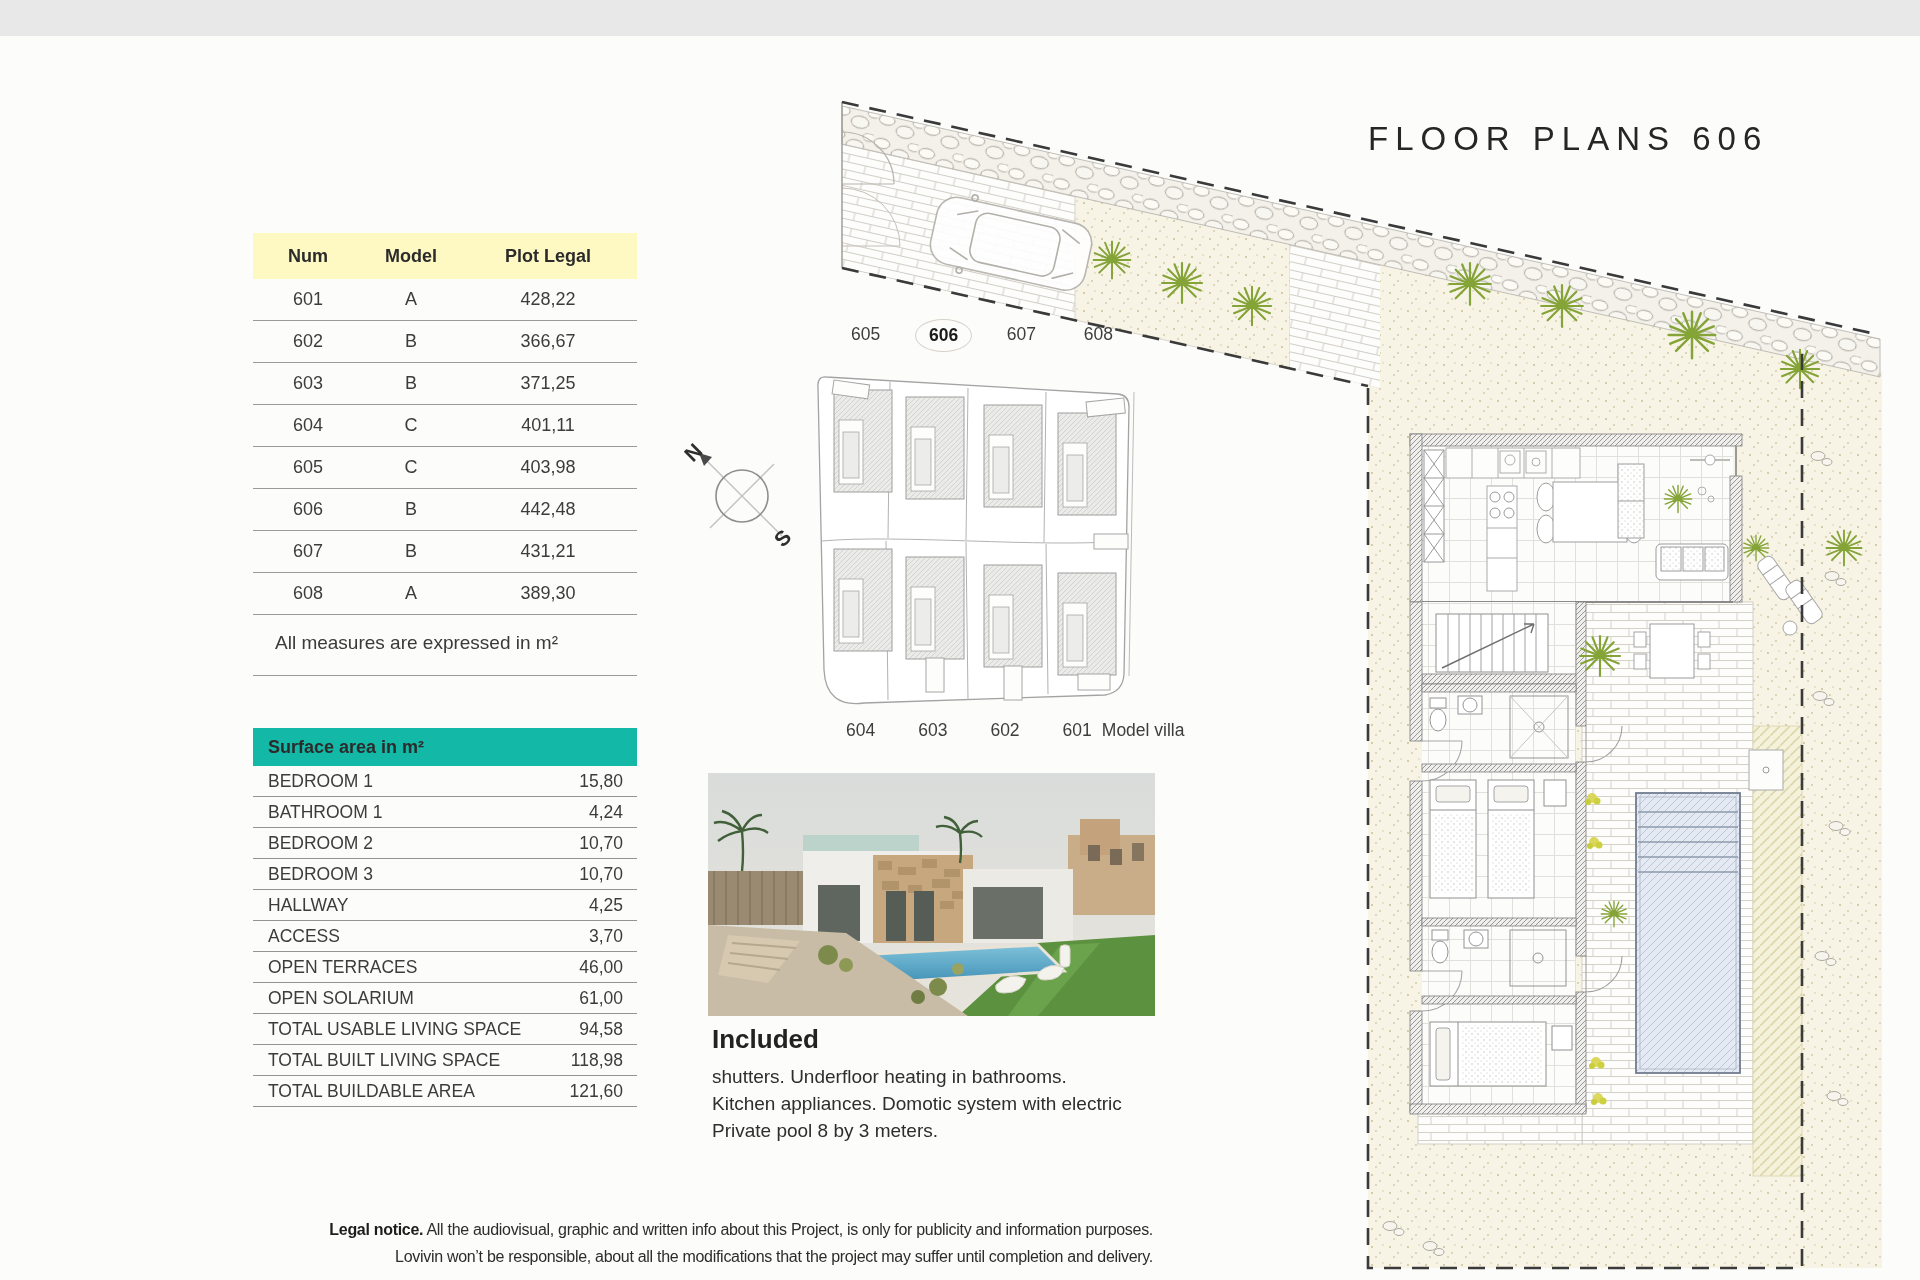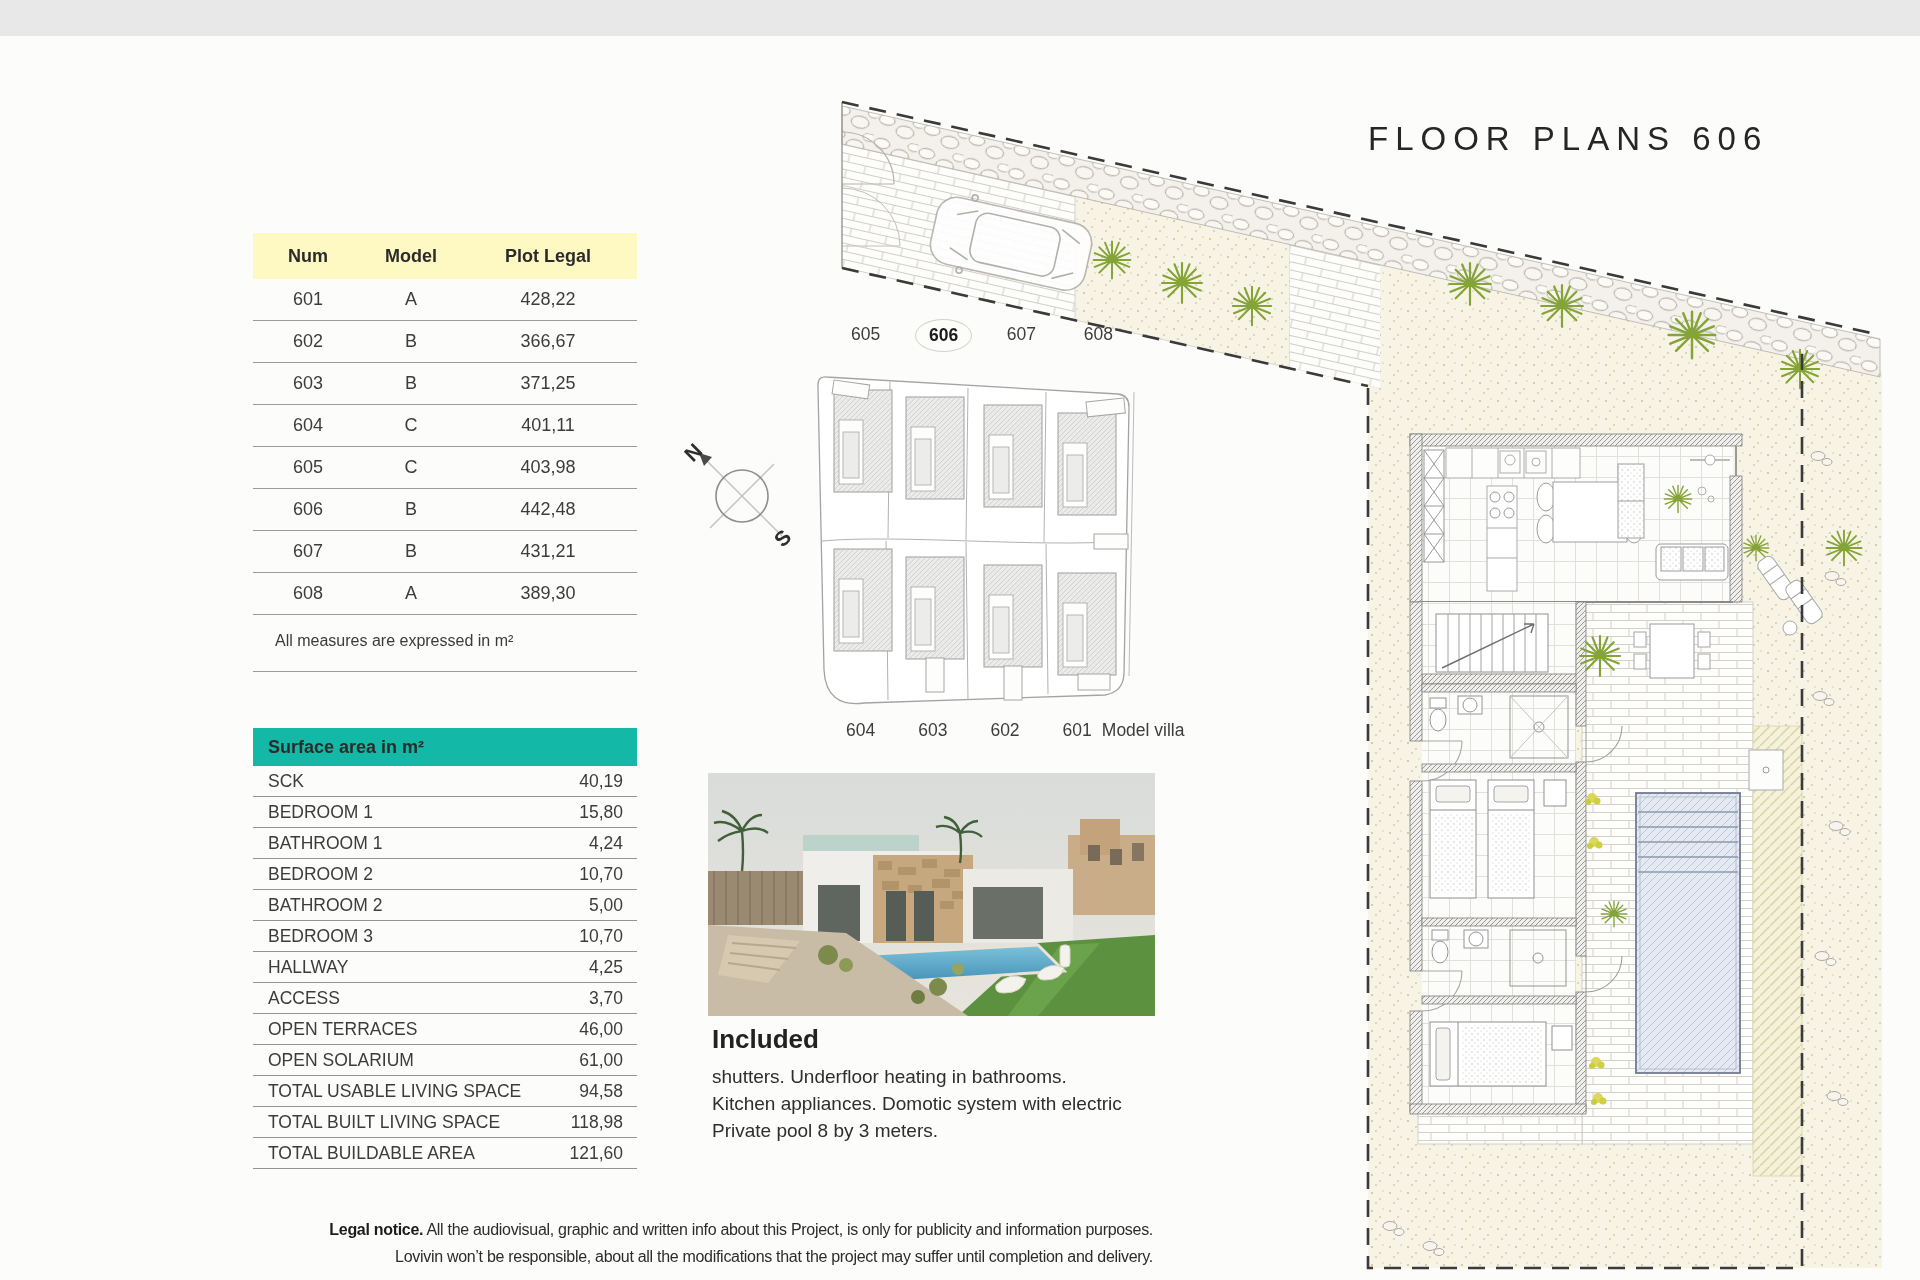--- a/index.html
+++ b/index.html
@@ -10,21 +10,21 @@
   
   .title{left:1368px;top:84px;font-size:33px;letter-spacing:7px;color:#262626;font-weight:400;}
 
   
   .plot-table{left:253px;top:197px;width:384px;}
   .pt-header{display:flex;height:46px;align-items:center;background:#fef9c3;font-weight:bold;color:#2b2b2b;font-size:18px;}
   .pt-row{display:flex;height:41px;align-items:center;border-bottom:1px solid #9d9a96;font-size:18px;color:#3c3c3c;}
   .pt-c0{width:110px;text-align:center;}
   .pt-c1{width:96px;text-align:center;}
   .pt-c2{width:178px;text-align:center;}
-  .pt-note{border-bottom:1px solid #9d9a96;padding:17px 0 21px 22px;font-size:16px;color:#3a3a3a;}
+  .pt-note{border-bottom:1px solid #9d9a96;padding:17px 0 21px 22px;font-size:19px;color:#3a3a3a;}
 
   
   .surface-table{left:253px;top:692px;width:384px;}
   .st-header{display:flex;align-items:center;height:38px;background:#14b8a6;font-weight:bold;font-size:18px;color:#2b2b2b;padding-left:15px;}
   .st-row{display:flex;justify-content:space-between;align-items:center;height:30px;border-bottom:1px solid #96938f;
           padding:0 14px 0 15px;font-size:17.5px;color:#3c3c3c;}
 
   
   .legal{left:253px;top:1180px;width:900px;font-size:16px;line-height:27px;color:#2c2c2c;letter-spacing:-0.3px;text-align:right;}
   .legal b{color:#1d1d1d;}
@@ -414,38 +414,30 @@
           <div class="pt-c2">389,30</div>
         </div>
       </div>
     <div class="pt-note">All measures are expressed in m²</div>
   </div>
 
   <div class="abs surface-table">
     <div class="st-header">Surface area in m²</div>
     <div>
         <div class="st-row">
-          <div class="st-label">SCK</div>
-          <div class="st-value">40,19</div>
-        </div>
-        <div class="st-row">
           <div class="st-label">BEDROOM 1</div>
           <div class="st-value">15,80</div>
         </div>
         <div class="st-row">
           <div class="st-label">BATHROOM 1</div>
           <div class="st-value">4,24</div>
         </div>
         <div class="st-row">
           <div class="st-label">BEDROOM 2</div>
           <div class="st-value">10,70</div>
-        </div>
-        <div class="st-row">
-          <div class="st-label">BATHROOM 2</div>
-          <div class="st-value">5,00</div>
         </div>
         <div class="st-row">
           <div class="st-label">BEDROOM 3</div>
           <div class="st-value">10,70</div>
         </div>
         <div class="st-row">
           <div class="st-label">HALLWAY</div>
           <div class="st-value">4,25</div>
         </div>
         <div class="st-row">

